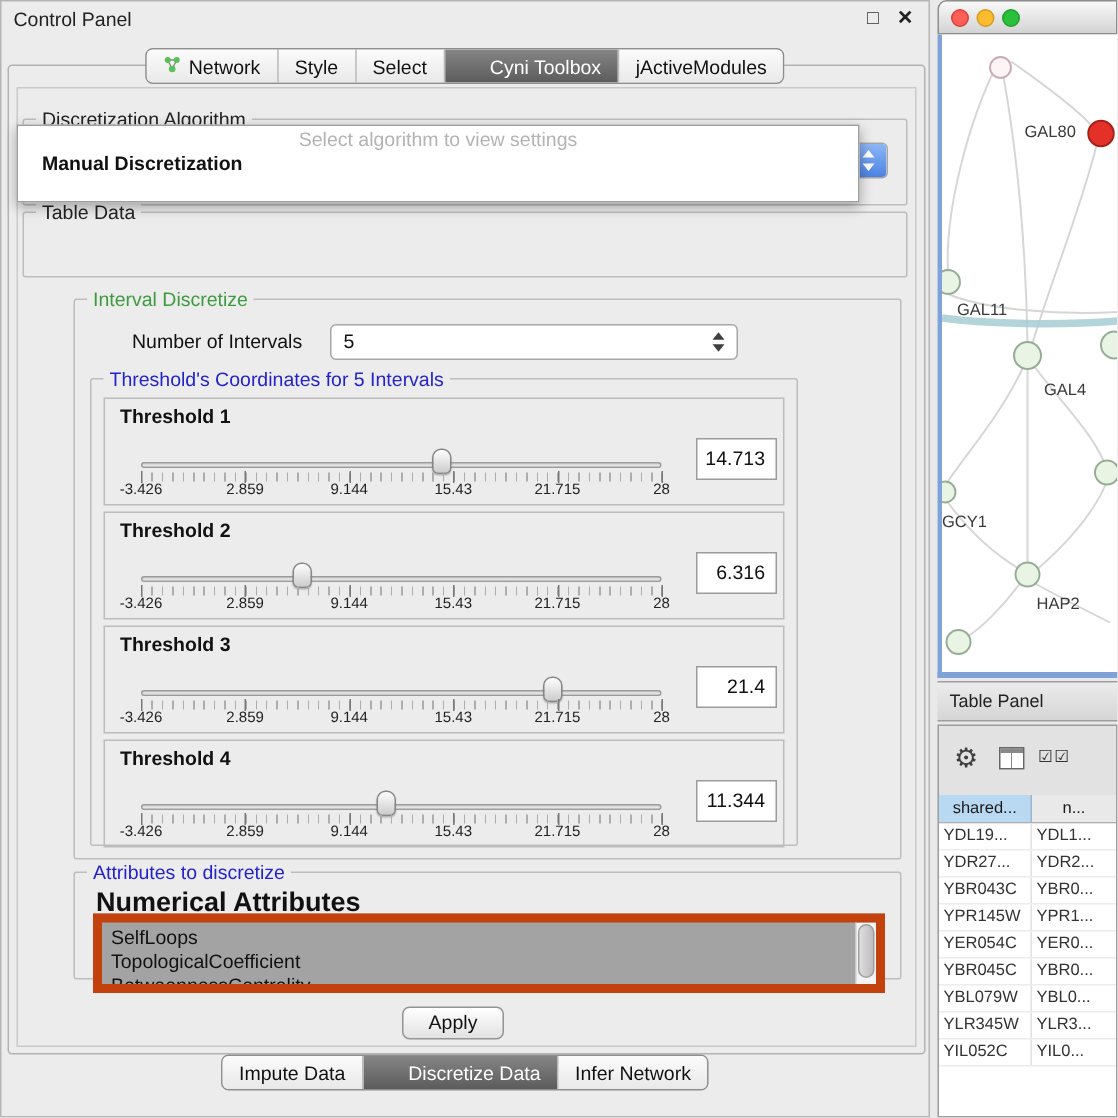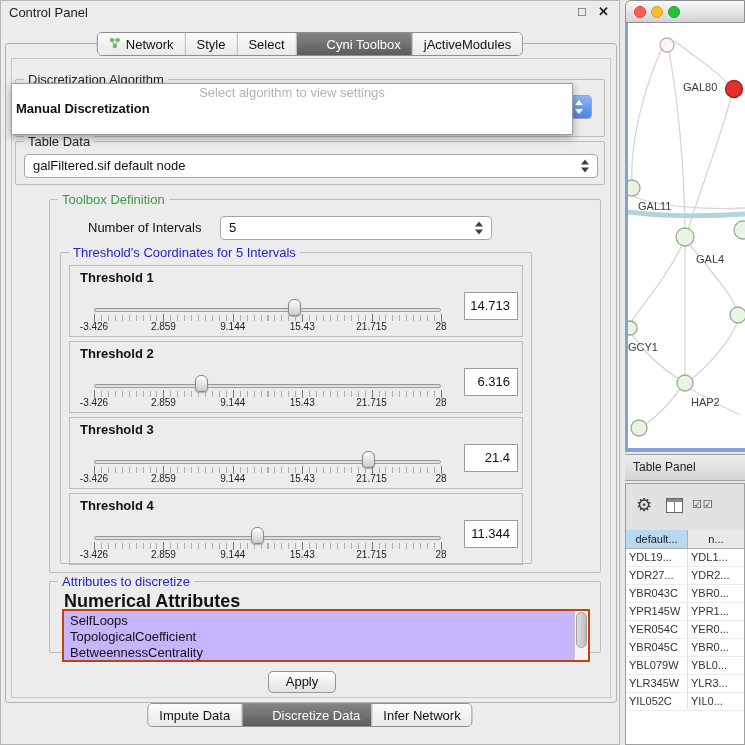--- a/index.html
+++ b/index.html
@@ -51,21 +51,21 @@
   .tri-dn-w { border-left:4px solid transparent; border-right:4px solid transparent; border-top:5px solid #fff; bottom:4px; }
   .updown { position:absolute; right:7px; top:50%; transform:translateY(-50%); width:9px; height:13px; }
   .updown .u { position:absolute; top:0; width:0; height:0; border-left:4px solid transparent; border-right:4px solid transparent; border-bottom:5px solid #3f3f3f; }
   .updown .d { position:absolute; bottom:0; width:0; height:0; border-left:4px solid transparent; border-right:4px solid transparent; border-top:5px solid #3f3f3f; }
   .combo-text { position:absolute; left:8px; top:0; line-height:22px; font-size:13px; color:#111; white-space:nowrap; }
 
   
   #algo-popup { position:absolute; left:10px; top:82px; width:562px; height:52px; background:#fff;
     border:1px solid #9e9e9e; box-shadow:0 3px 8px rgba(0,0,0,.32); z-index:40; }
   .popup-hint { height:17px; line-height:17px; text-align:center; color:#b3b3b3; font-size:13px; }
-  .popup-item { height:16px; line-height:16px; padding-left:4px; font-size:13px; color:#111; cursor:default; }
+  .popup-item { height:16px; line-height:16px; padding-left:16px; font-size:13px; color:#111; cursor:default; }
   .popup-item.first { font-weight:bold; }
 
   #tabledata-group { left:14px; top:140px; width:590px; height:44px;padding-left:20px; }
   #tabledata-combo { left:8px; top:12px; width:574px; height:24px; }
 
   #interval-group { left:48px; top:198px; width:552px; height:374px; }
   #numint-label { position:absolute; left:38px; top:20px; font-size:13px; font-weight:normal; }
   #numint-combo { left:170px; top:16px; width:272px; height:24px; }
 
   #thresh-group { left:10px; top:52px; width:472px; height:312px; }
@@ -79,22 +79,22 @@
     border-radius:6px 6px 4px 4px; box-shadow:0 1px 1px rgba(0,0,0,.25); }
   .ticks { position:absolute; left:24px; top:23px; width:348px; height:6px;
     background:repeating-linear-gradient(to right, #adadad 0 1px, transparent 1px 6.94px); }
   .majortick { position:absolute; top:22px; width:1px; height:8px; background:#787878; }
   .scale-label { position:absolute; top:29px; font-size:10px; color:#222; transform:translateX(-50%); white-space:nowrap; }
   .tp-value { position:absolute; left:394px; top:26px; width:54px; height:28px; background:#fff;
     border:1px solid #9b9b9b; font-size:13px; line-height:26px; text-align:right; padding-right:7px; color:#111; }
 
   #attrs-group { left:48px; top:580px; width:552px; height:72px; }
   #attrs-label { position:absolute; left:14px; top:9px; font-size:18px; font-weight:bold; }
-  #attrs-list { position:absolute; left:12px; top:27px; width:528px; height:53px; background:#c4b5fd;
-    border:2px solid #c2410c; overflow:hidden; }
+  #attrs-list { position:absolute; left:12px; top:27px; width:528px; height:53px; background:#a3a3a3;
+    border:6px solid #c2410c; overflow:hidden; }
   .list-item { height:16px; line-height:16px; padding-left:6px; font-size:13px; }
   .list-item:first-child { margin-top:2px; }
   .scrollbar-v { position:absolute; right:0; top:0; width:14px; height:100%; background:#f4f4f4; border-left:1px solid #c8c8c8; }
   .scroll-thumb { position:absolute; left:1px; top:1px; width:11px; height:36px;
     background:linear-gradient(90deg,#dedede,#bdbdbd); border:1px solid #9e9e9e; border-radius:6px; }
 
   #apply-btn { position:absolute; left:267px; top:670px; width:68px; height:22px; border-radius:5px;
     background:linear-gradient(#ffffff,#e2e2e2); border:1px solid #949494; font-size:13px;
     text-align:center; line-height:20px; cursor:default; }
 
@@ -181,31 +181,24 @@
     </div>
   </div>
 
   <div id="algo-popup">
     <div class="popup-hint">Select algorithm to view settings</div>
     <div class="popup-item first">Manual Discretization</div>
   </div>
 
   <div id="tabledata-group" class="group">
     <span class="group-title">Table Data</span>
-    <div id="tabledata-combo" class="combo">
-      <span class="combo-text">galFiltered.sif default node</span>
-      <span class="updown">
-          <span class="u"></span>
-          <span class="d"></span>
-        </span>
-    </div>
   </div>
 
   <div id="interval-group" class="group">
-    <span class="group-title gt-green">Toolbox Definition</span>
+    <span class="group-title gt-green">Interval Discretize</span>
 
     <span id="numint-label">Number of Intervals</span>
     <div id="numint-combo" class="combo">
       <span class="combo-text">5</span>
       <span class="updown">
           <span class="u"></span>
           <span class="d"></span>
         </span>
     </div>
 
@@ -374,21 +367,21 @@
   <span>Table Panel</span>
 </div>
 
 <div id="table-window">
   <div id="tw-toolbar">
     <span id="gear-icon">⚙</span>
     <span id="columns-icon"></span>
     <span id="checks-icon">☑☑</span>
   </div>
   <div id="tw-header">
-    <div class="th1">default...</div>
+    <div class="th1">shared...</div>
     <div class="th2">n...</div>
   </div>
   <div id="tw-body">
     <div class="tr">
         <div class="td1">YDL19...</div>
         <div class="td2">YDL1...</div>
       </div>
     <div class="tr">
         <div class="td1">YDR27...</div>
         <div class="td2">YDR2...</div>

